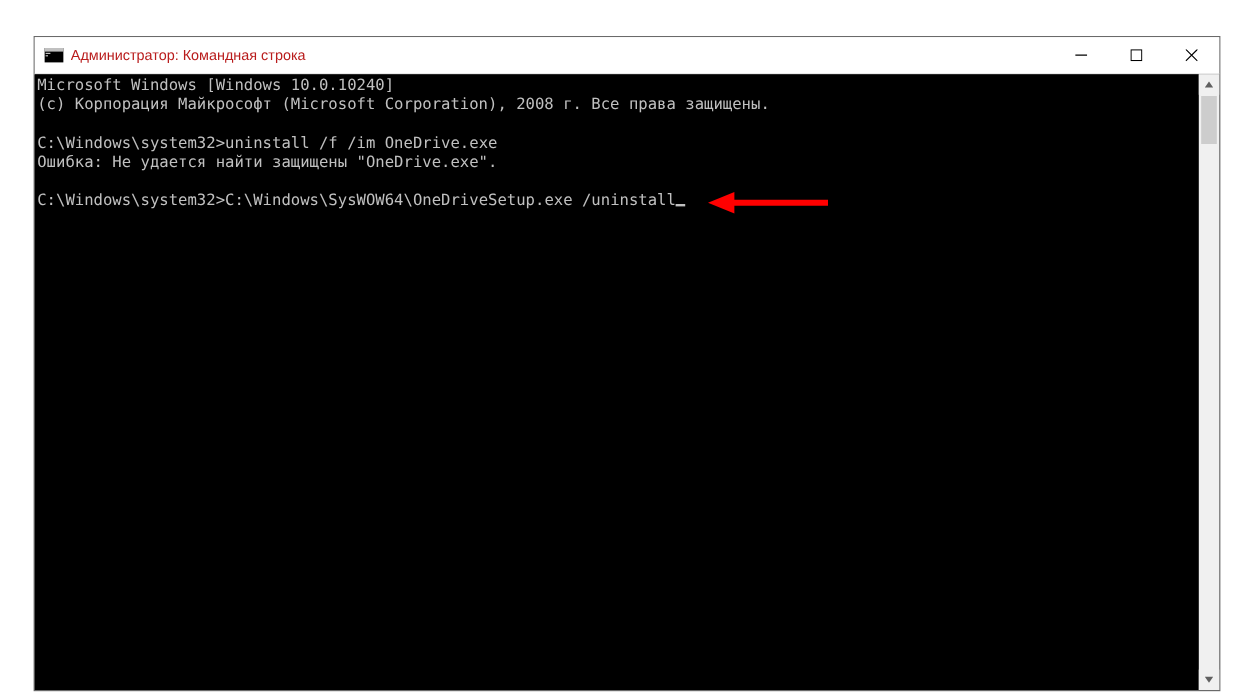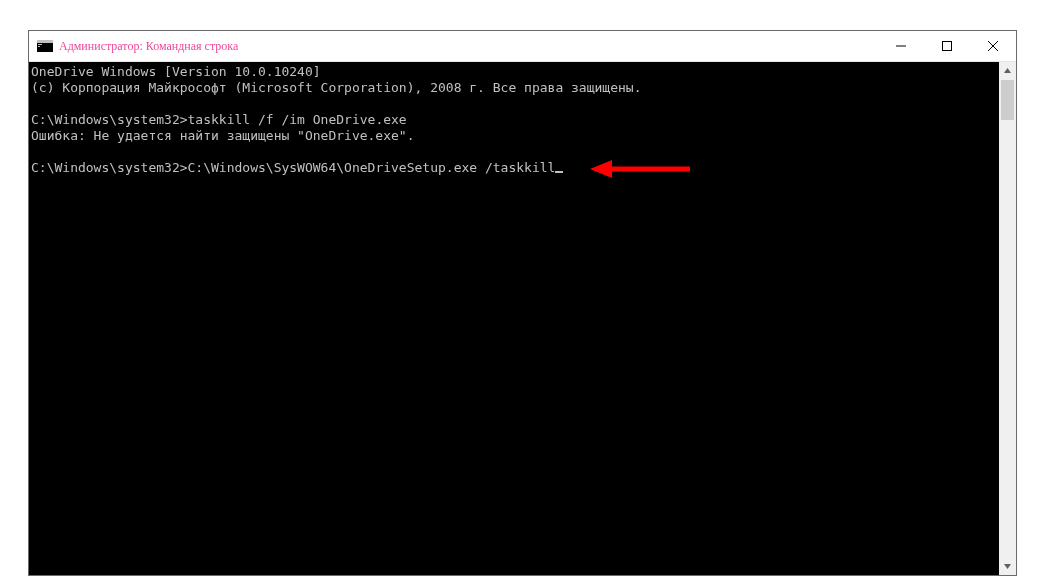--- a/index.html
+++ b/index.html
@@ -39,24 +39,23 @@
   }
   .title-icon {
     width: 16px;
     height: 16px;
     margin-left: 8px;
     margin-right: 6px;
     flex: 0 0 auto;
   }
   .title-text {
     font-size: 12px;
-    color: #ec4899;
+    color: #b91c1c;
     white-space: nowrap;
     overflow: hidden;
-    font-family: Liberation Serif, serif;
   }
   .title-spacer { flex: 1; }
   .win-btn {
     width: 46px;
     height: 30px;
     display: flex;
     align-items: center;
     justify-content: center;
     color: #000;
   }
@@ -146,27 +145,27 @@
           </svg>
       </div>
       <div class="win-btn">
         <svg width="10" height="10" viewBox="0 0 10 10">
             <path d="M0 0 L10 10 M10 0 L0 10" stroke="#000" stroke-width="1"></path>
           </svg>
       </div>
     </div>
 
     <div class="client">
-      <div class="console"><span>OneDrive Windows [Version 10.0.10240]</span>
+      <div class="console"><span>Microsoft Windows [Windows 10.0.10240]</span>
 <span>(c) Корпорация Майкрософт (Microsoft Corporation), 2008 г. Все права защищены.</span>
 <span></span>
-<span>C:\Windows\system32&gt;</span><span>taskkill /f /im OneDrive.exe</span>
+<span>C:\Windows\system32&gt;</span><span>uninstall /f /im OneDrive.exe</span>
 <span>Ошибка: Не удается найти защищены "OneDrive.exe".</span>
 <span></span>
-<span>C:\Windows\system32&gt;</span><span>C:\Windows\SysWOW64\OneDriveSetup.exe /taskkill</span><span class="cursor"></span></div>
+<span>C:\Windows\system32&gt;</span><span>C:\Windows\SysWOW64\OneDriveSetup.exe /uninstall</span><span class="cursor"></span></div>
 
       <div class="scrollbar">
         <div class="sb-btn top">
           <svg width="9" height="9" viewBox="0 0 9 9">
               <path d="M4.5 2 L8 7 L1 7 Z" fill="#606060"></path>
             </svg>
         </div>
         <div class="sb-thumb"></div>
         <div class="sb-btn bottom">
           <svg width="9" height="9" viewBox="0 0 9 9">

